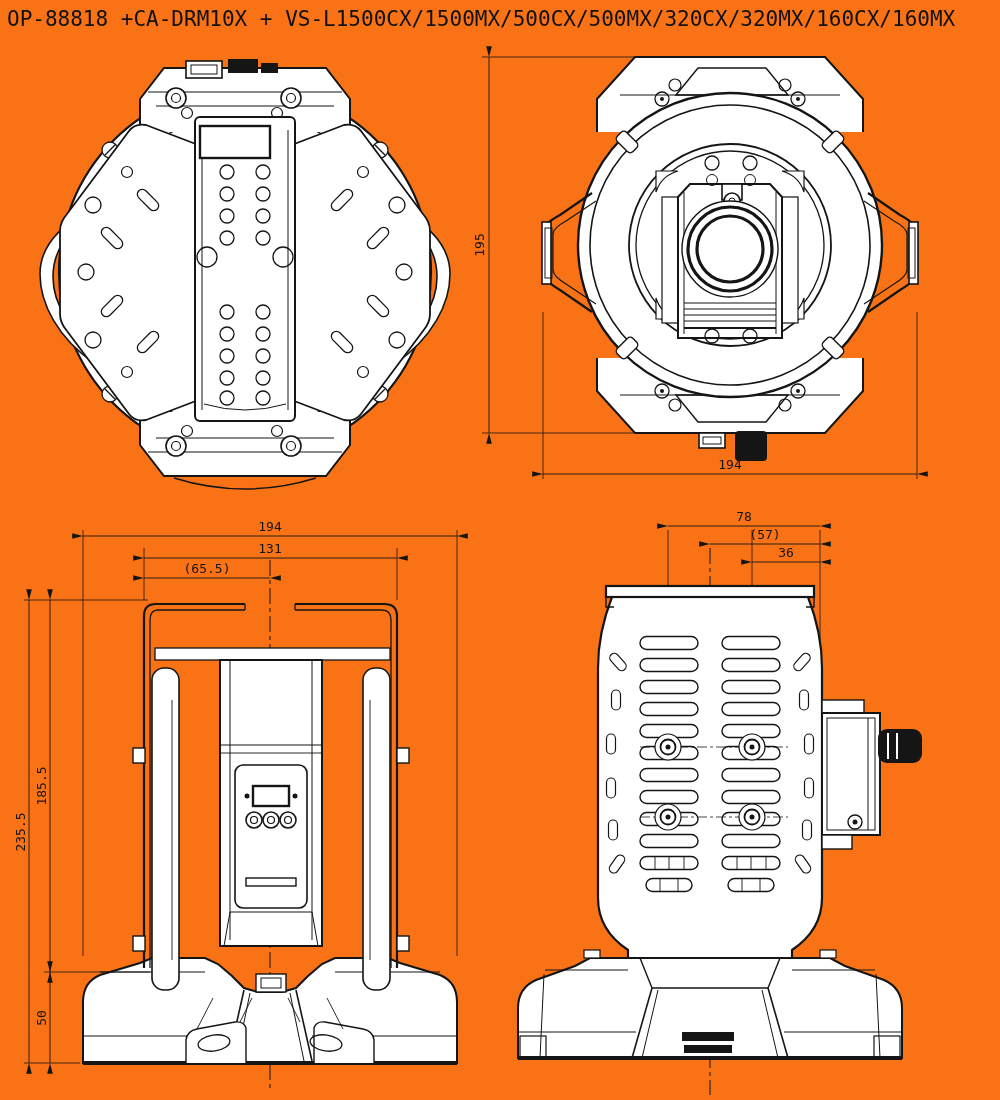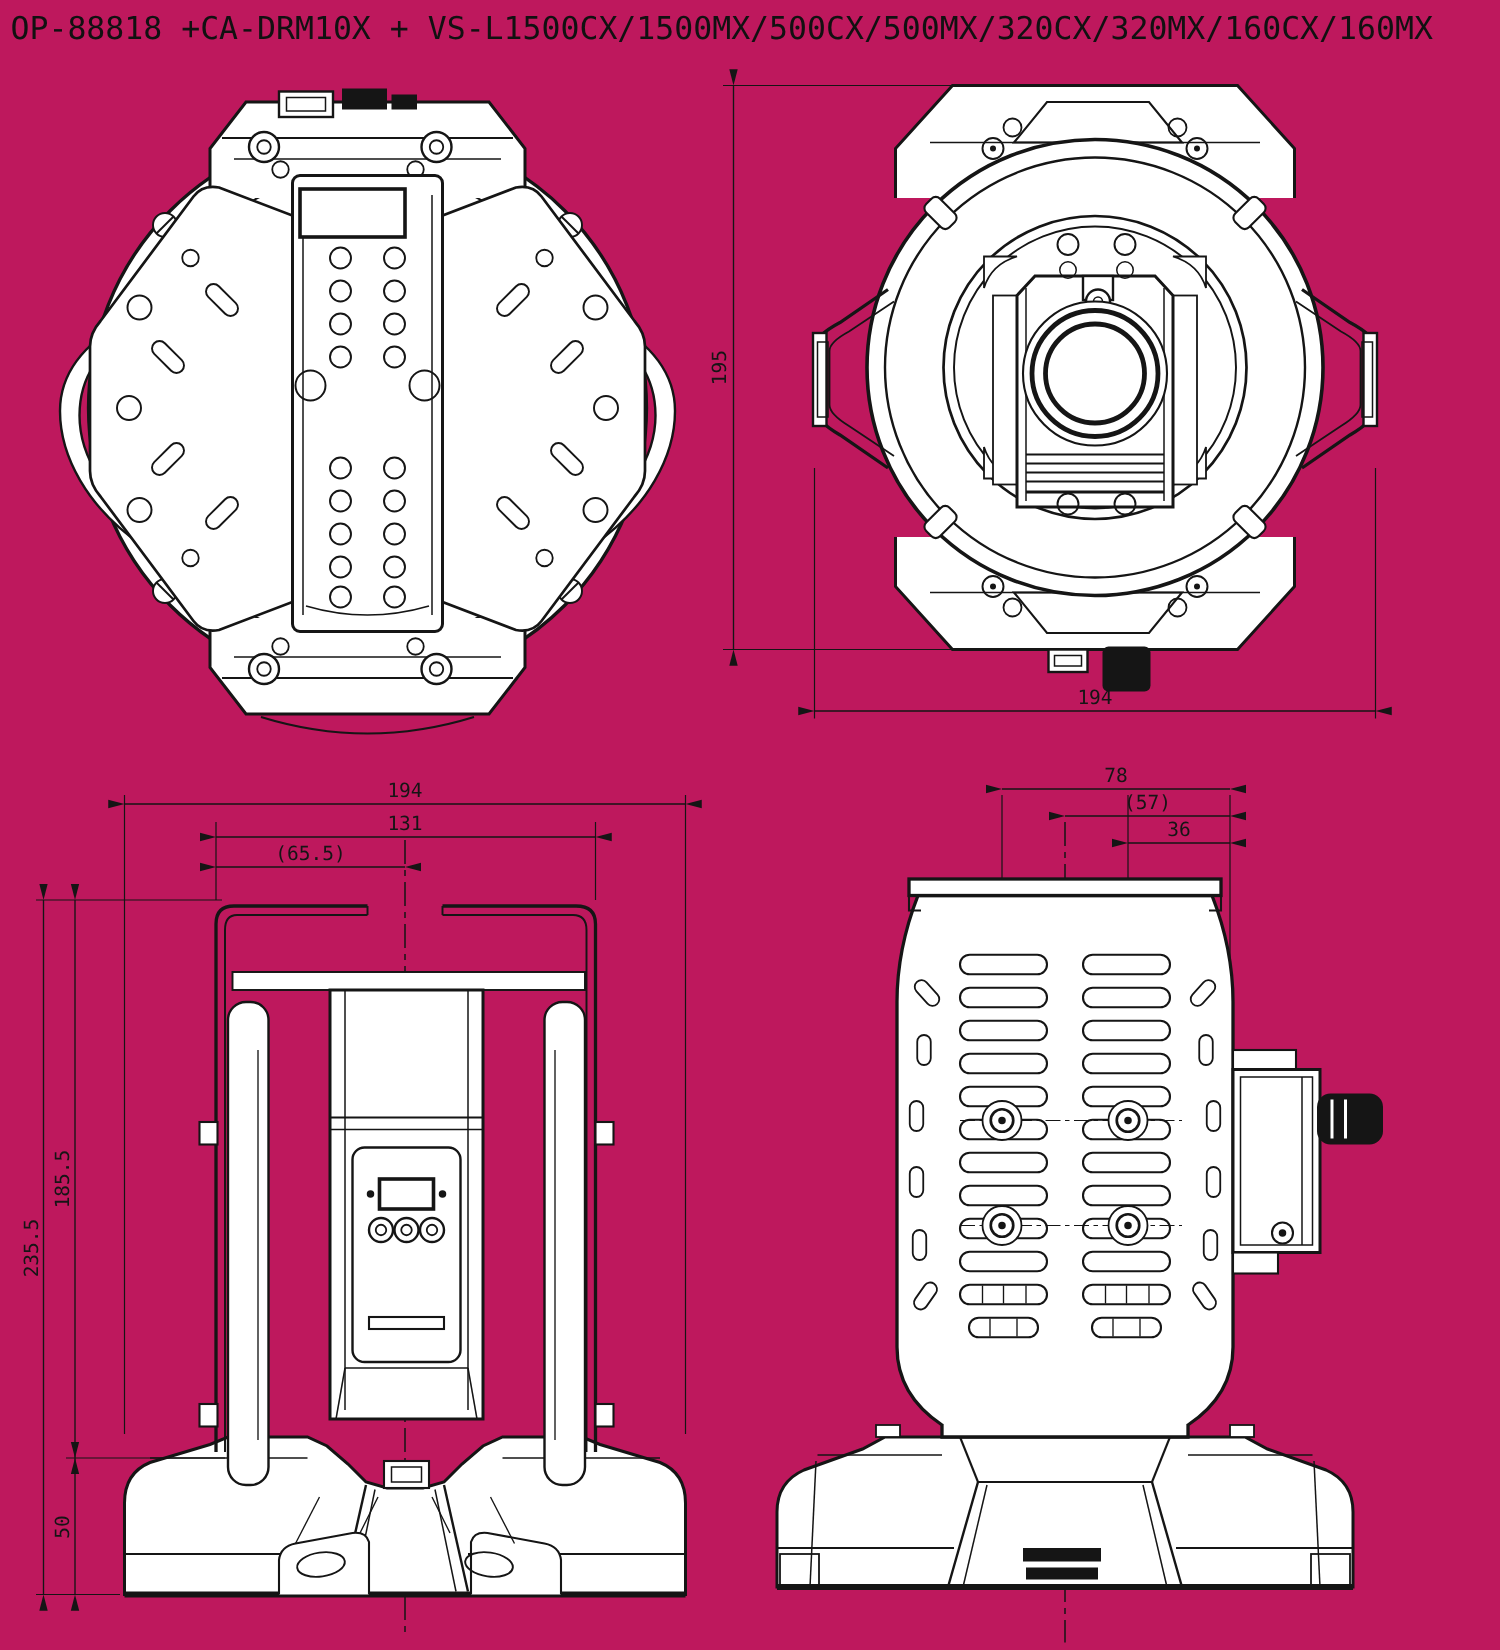--- a/index.html
+++ b/index.html
@@ -1,16 +1,16 @@
 <!DOCTYPE html>
 <html><head>
 <meta charset="utf-8">
 <style>
   html,body{margin:0;padding:0;background:#fff;}
-  .page{position:relative;width:1000px;height:1100px;background:#be185d;overflow:hidden;
+  .page{position:relative;width:1000px;height:1100px;background:#f97316;overflow:hidden;
         font-family:"DejaVu Sans Mono", monospace;}
   svg{display:block;}
   .w  {fill:#fff;stroke:#151515;}
   .n  {fill:none;stroke:#151515;}
   .blk{fill:#151515;stroke:none;}
   .sw24{stroke-width:2.4}.sw22{stroke-width:2.2}.sw2{stroke-width:2}
   .sw18{stroke-width:1.8}.sw16{stroke-width:1.6}.sw14{stroke-width:1.4}
   .sw13{stroke-width:1.3}.sw12{stroke-width:1.2}.sw1{stroke-width:1}
   .sw09{stroke-width:.9}.sw08{stroke-width:.8}
   .cl{stroke-dasharray:16 4 4 4;}

